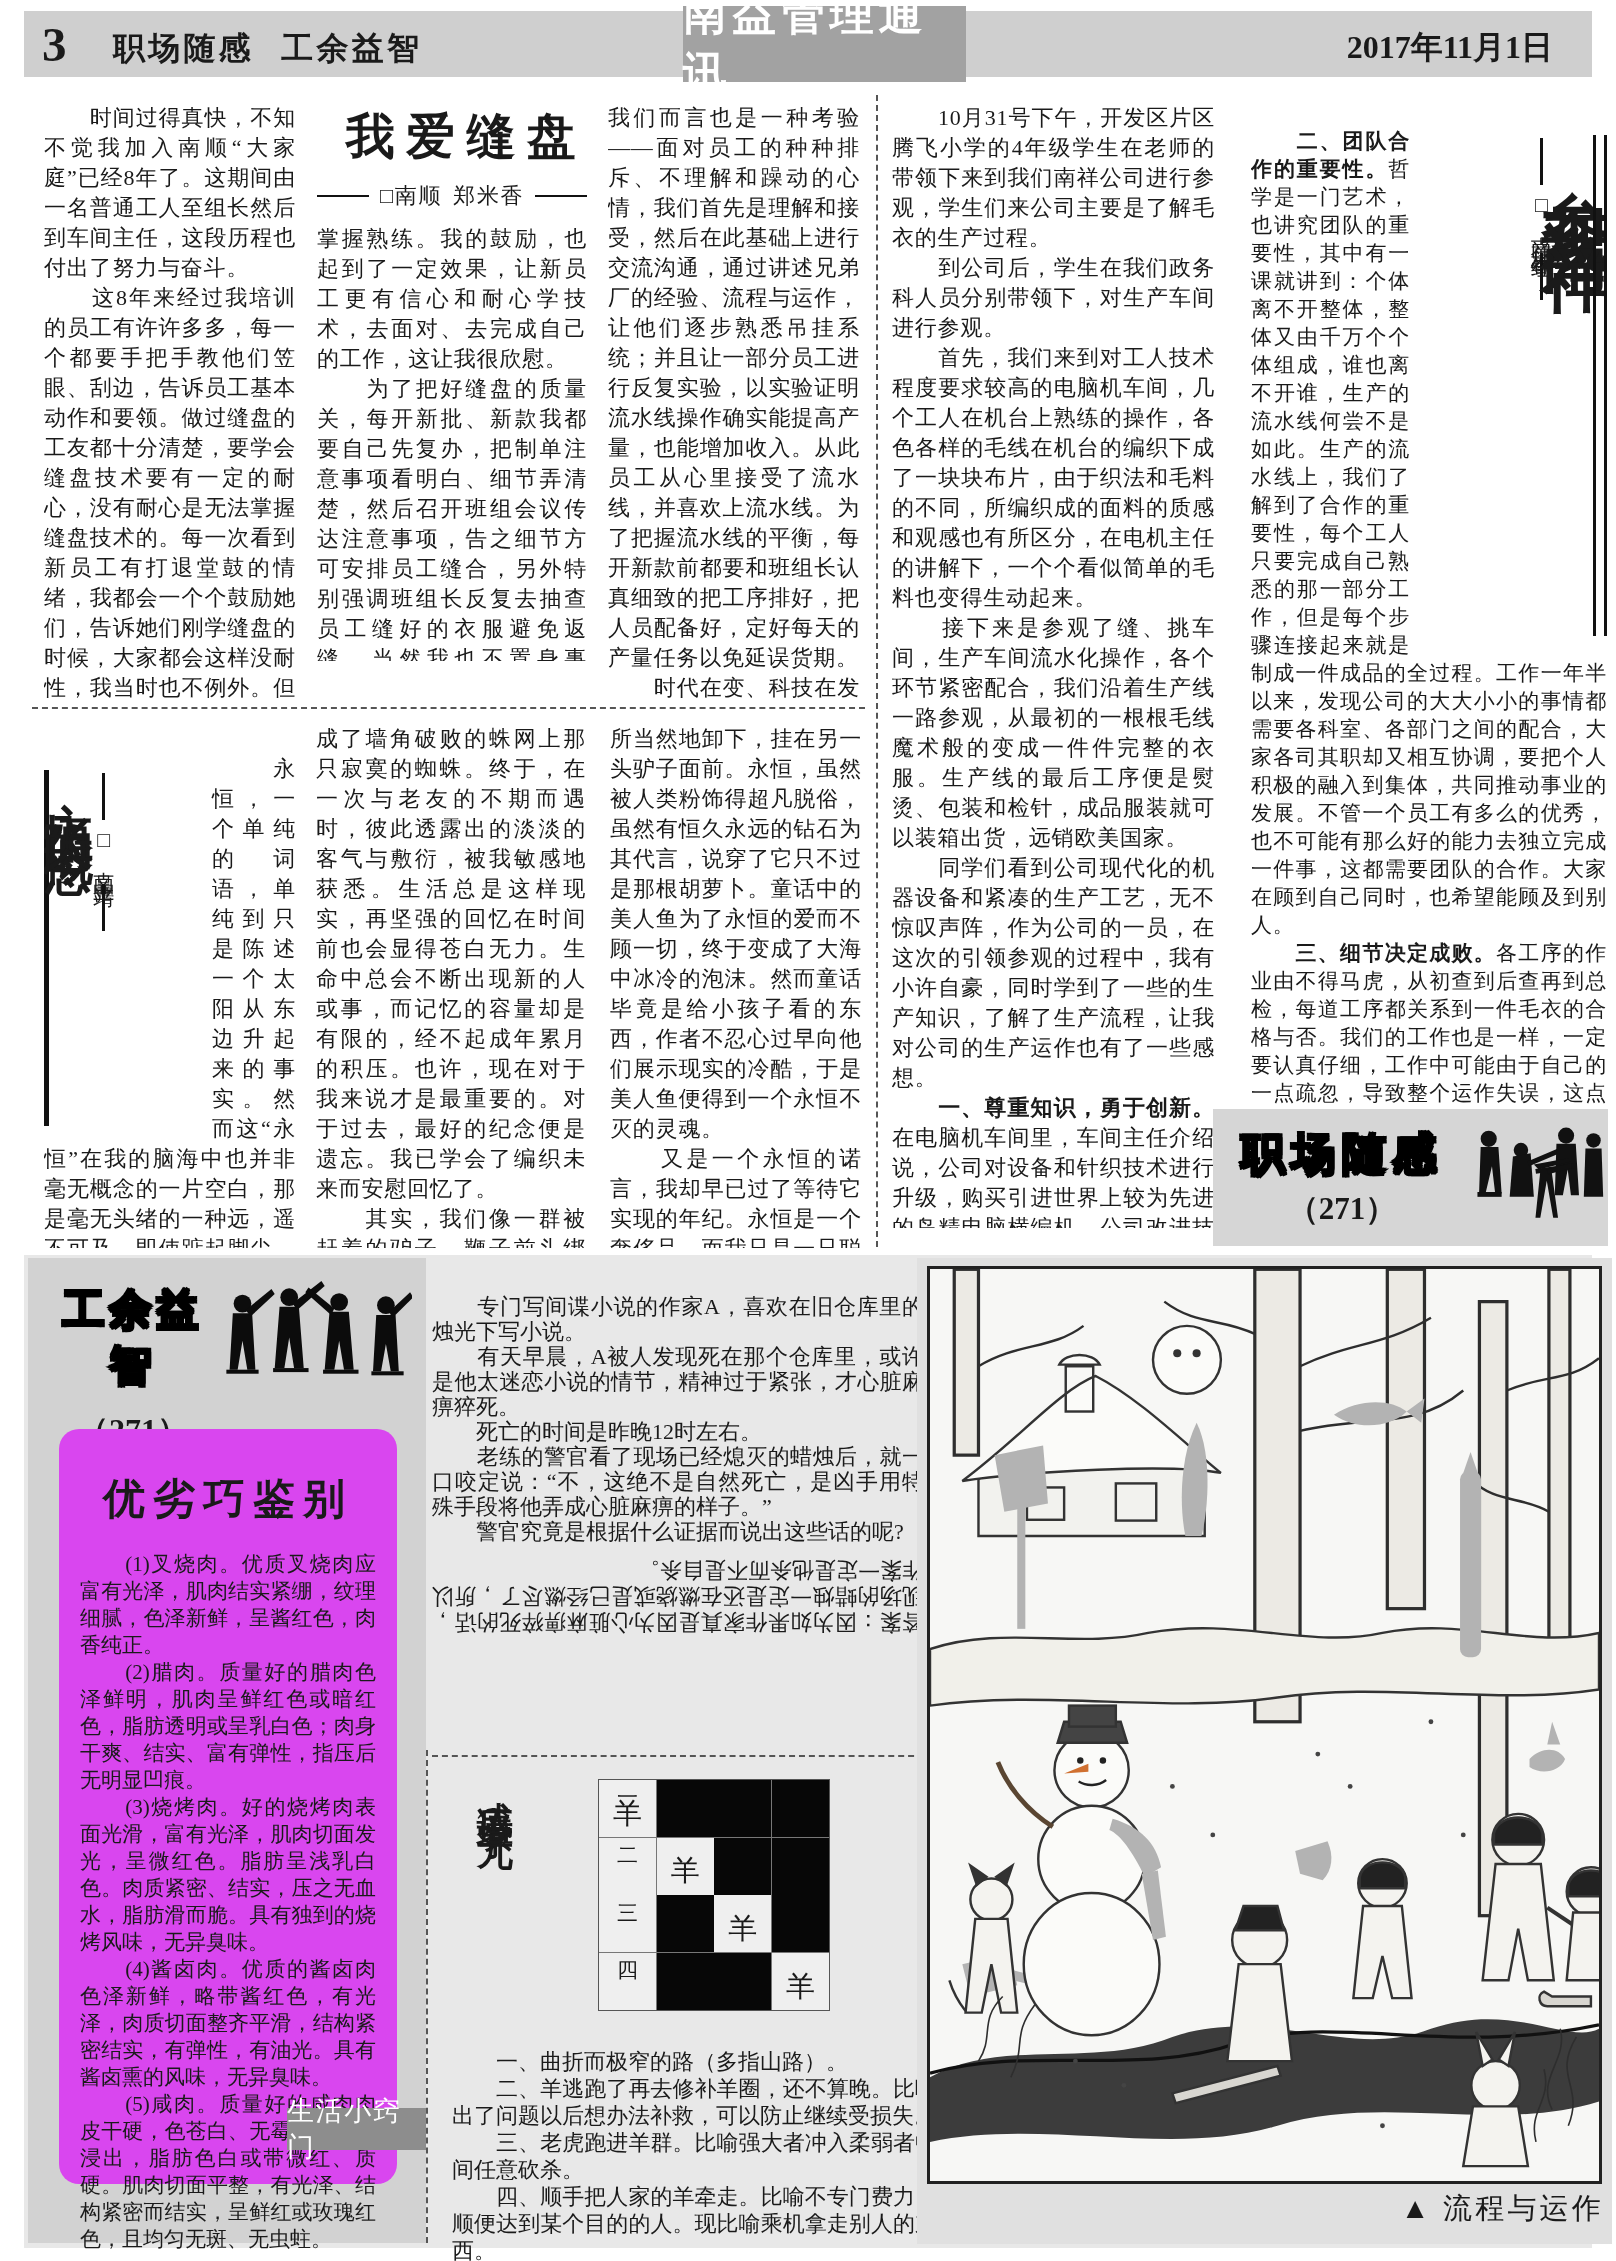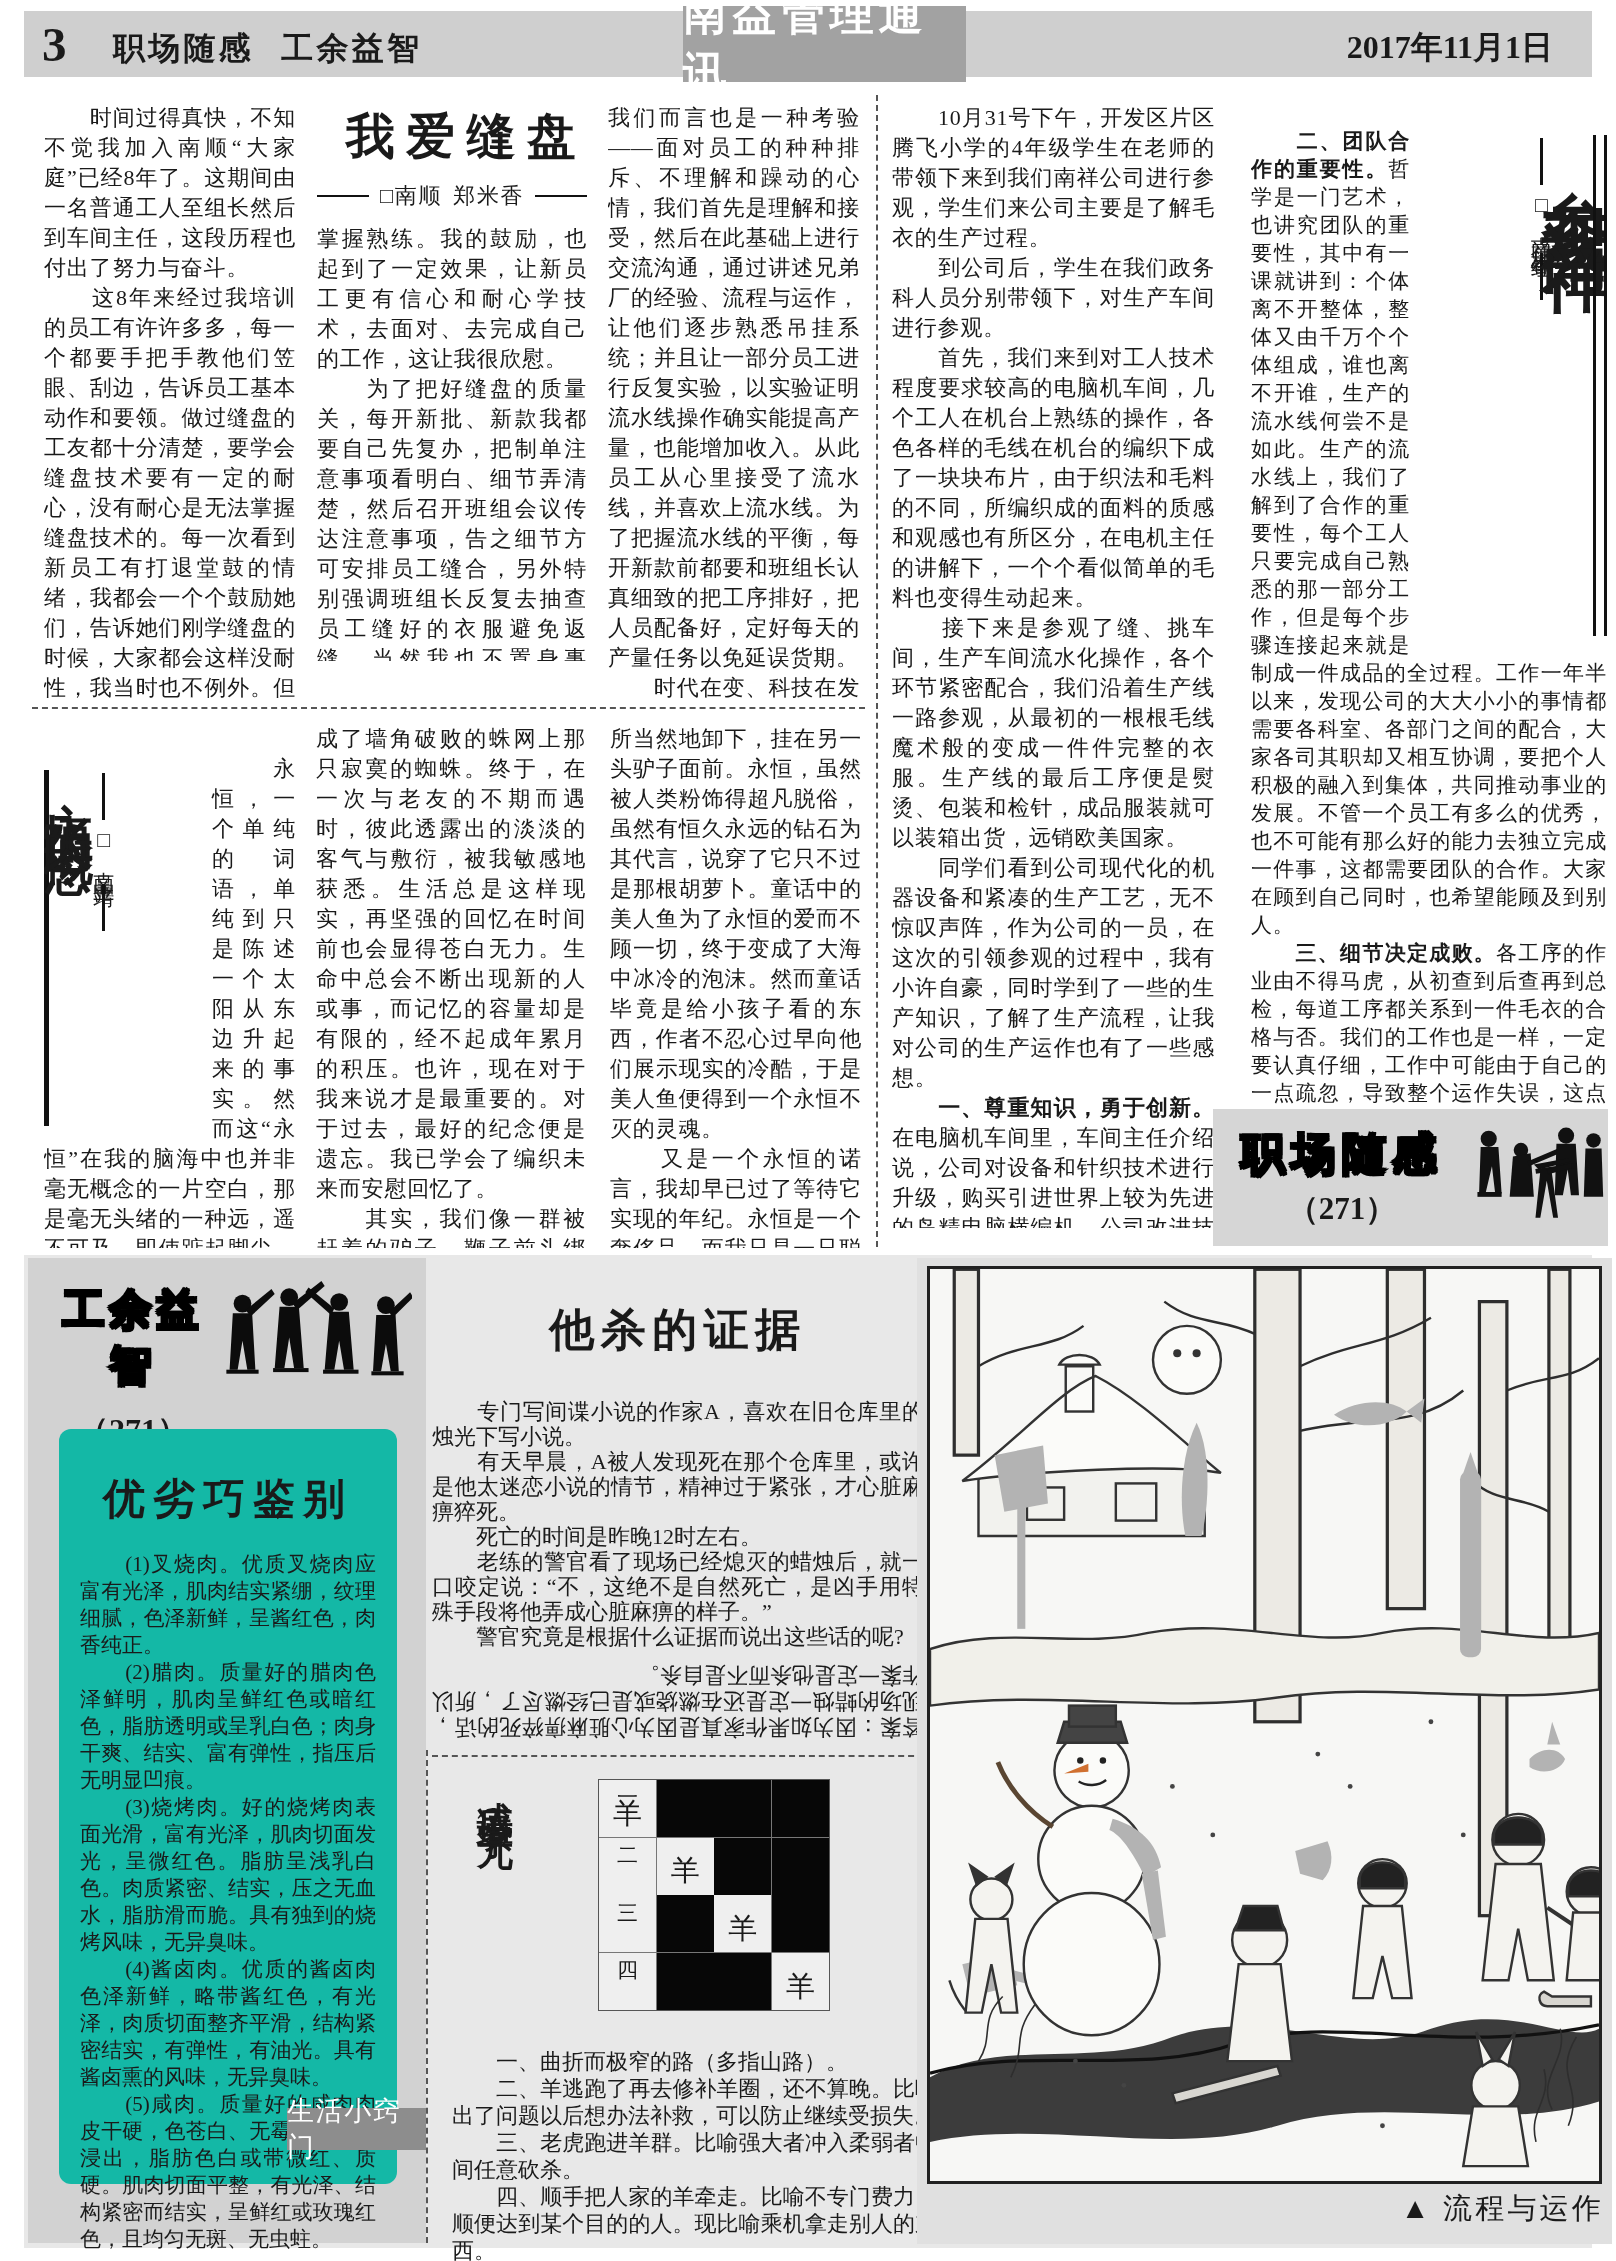--- a/index.html
+++ b/index.html
@@ -63,21 +63,21 @@
   #badge-workplace .bubble{font-size:44px;letter-spacing:6.5px;}
   #badge-workplace .issue{font-size:31px;font-weight:bold;margin-top:4.9px;}
 
   
   #bottom{left:24px;top:1255px;width:1568px;height:993px;background:#e8e8e8;}
   #left-panel{position:absolute;left:4px;top:3.2px;width:398px;height:985px;background:#d2d2d2;}
   #badge-leisure{position:absolute;left:24px;top:24px;width:162px;text-align:center;}
   #badge-leisure .bubble{font-size:42px;letter-spacing:4.9px;}
   #badge-leisure .issue{font-size:32px;font-weight:bold;margin-top:14.6px;}
   #hunters{position:absolute;left:190px;top:14.6px;}
-  #quality-card{position:absolute;left:31px;top:171px;width:338px;height:755px;background:#14b8a6;border-radius:12px;}
+  #quality-card{position:absolute;left:31px;top:171px;width:338px;height:755px;background:#d946ef;border-radius:20px;}
   #quality-title{font-size:42px;font-weight:bold;text-align:center;letter-spacing:8px;margin:42px 0 24px 0;}
   #quality-body{margin:0 21px;font-size:21px;line-height:27px;text-align:justify;white-space:pre-line;}
   #life-tag{position:absolute;left:259px;top:850px;width:139px;height:42px;background:#8d8d8d;color:#fff;
             display:flex;align-items:center;justify-content:center;font-size:27px;letter-spacing:1.6px;}
 
   #murder{position:absolute;left:408px;top:0;width:492px;}
   #murder-title{font-size:45px;font-weight:bold;text-align:center;letter-spacing:6.5px;margin-top:45px;}
   #murder-body{margin-top:39px;font-size:22px;line-height:25px;text-align:justify;white-space:pre-line;}
   #murder-answer{margin-top:13px;font-size:22px;line-height:26px;transform:rotate(180deg);text-align:justify;}
   #mid-sep{position:absolute;left:408px;top:500px;width:492px;height:0;}
@@ -234,21 +234,20 @@
         <div id="quality-body">　　(1)叉烧肉。优质叉烧肉应富有光泽，肌肉结实紧绷，纹理细腻，色泽新鲜，呈酱红色，肉香纯正。
 　　(2)腊肉。质量好的腊肉色泽鲜明，肌肉呈鲜红色或暗红色，脂肪透明或呈乳白色；肉身干爽、结实、富有弹性，指压后无明显凹痕。
 　　(3)烧烤肉。好的烧烤肉表面光滑，富有光泽，肌肉切面发光，呈微红色。脂肪呈浅乳白色。肉质紧密、结实，压之无血水，脂肪滑而脆。具有独到的烧烤风味，无异臭味。
 　　(4)酱卤肉。优质的酱卤肉色泽新鲜，略带酱红色，有光泽，肉质切面整齐平滑，结构紧密结实，有弹性，有油光。具有酱卤熏的风味，无异臭味。
 　　(5)咸肉。质量好的咸肉肉皮干硬，色苍白、无霉斑及黏液浸出，脂肪色白或带微红、质硬。肌肉切面平整，有光泽、结构紧密而结实，呈鲜红或玫瑰红色，且均匀无斑、无虫蛀。</div>
       </div>
       <div id="life-tag">生活小窍门</div>
     </div>
 
     <div id="murder">
-      <div id="murder-title">他杀的证据</div>
       <div id="murder-body">　　专门写间谍小说的作家A，喜欢在旧仓库里的烛光下写小说。
 　　有天早晨，A被人发现死在那个仓库里，或许是他太迷恋小说的情节，精神过于紧张，才心脏麻痹猝死。
 　　死亡的时间是昨晚12时左右。
 　　老练的警官看了现场已经熄灭的蜡烛后，就一口咬定说：“不，这绝不是自然死亡，是凶手用特殊手段将他弄成心脏麻痹的样子。”
 　　警官究竟是根据什么证据而说出这些话的呢?</div>
       <div id="murder-answer">答案：因为如果作家真是因为心脏麻痹猝死的话，现场的蜡烛一定是还在燃烧或是已经燃尽了，所以作案一定是他杀而不是自杀。</div>
     </div>
 
     <div id="mid-sep" class="hdash"></div>
     <div id="vsep-bottom" class="vdash"></div>

